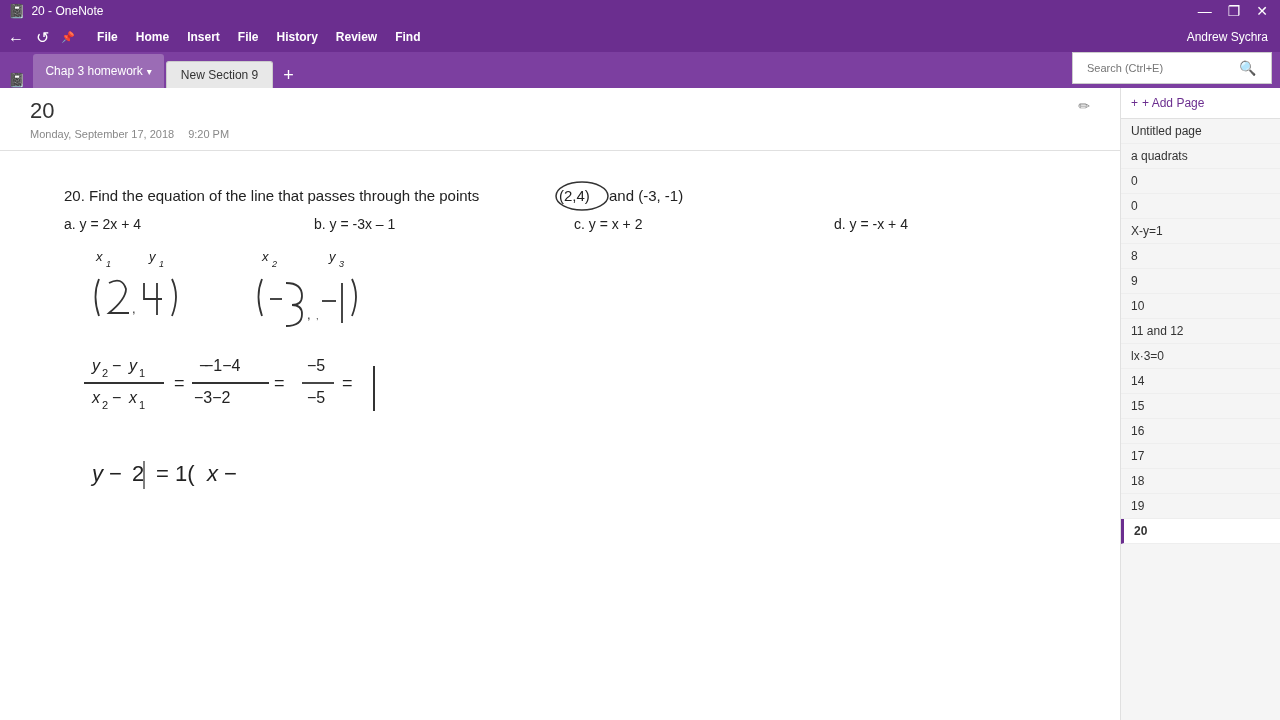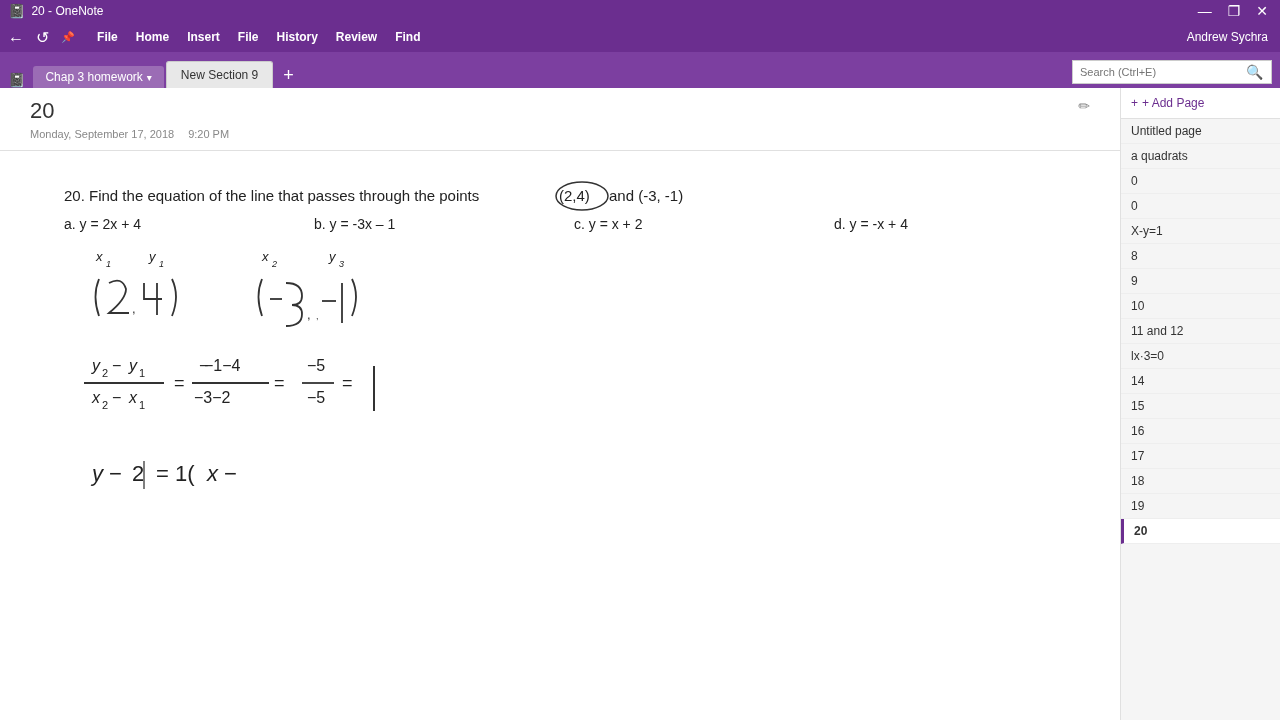--- a/index.html
+++ b/index.html
@@ -44,21 +44,21 @@
       background: #7c3fa0;
       height: 36px;
       display: flex;
       align-items: flex-end;
       padding: 0 8px;
     }
     .notebook-tab {
       background: #9b6cb5;
       color: white;
       font-size: 12px;
-      padding: 4px 12px;
+      padding: 10px 12px;
       border-radius: 3px 3px 0 0;
       display: flex;
       align-items: center;
       gap: 4px;
       cursor: pointer;
       margin-right: 2px;
     }
     .section-tab {
       background: #e8e8e8;
       color: #333;
@@ -79,23 +79,23 @@
       cursor: pointer;
       padding: 4px 8px;
       line-height: 1;
     }
     #search-box {
       margin-left: auto;
       display: flex;
       align-items: center;
       background: white;
       border: 1px solid #ccc;
-      height: 24px;
+      height: 32px;
       width: 200px;
-      padding: 0 7px;
+      padding: 0 14px;
     }
     #search-box input {
       border: none;
       outline: none;
       font-size: 11px;
       width: 170px;
       color: #888;
     }
 
     

